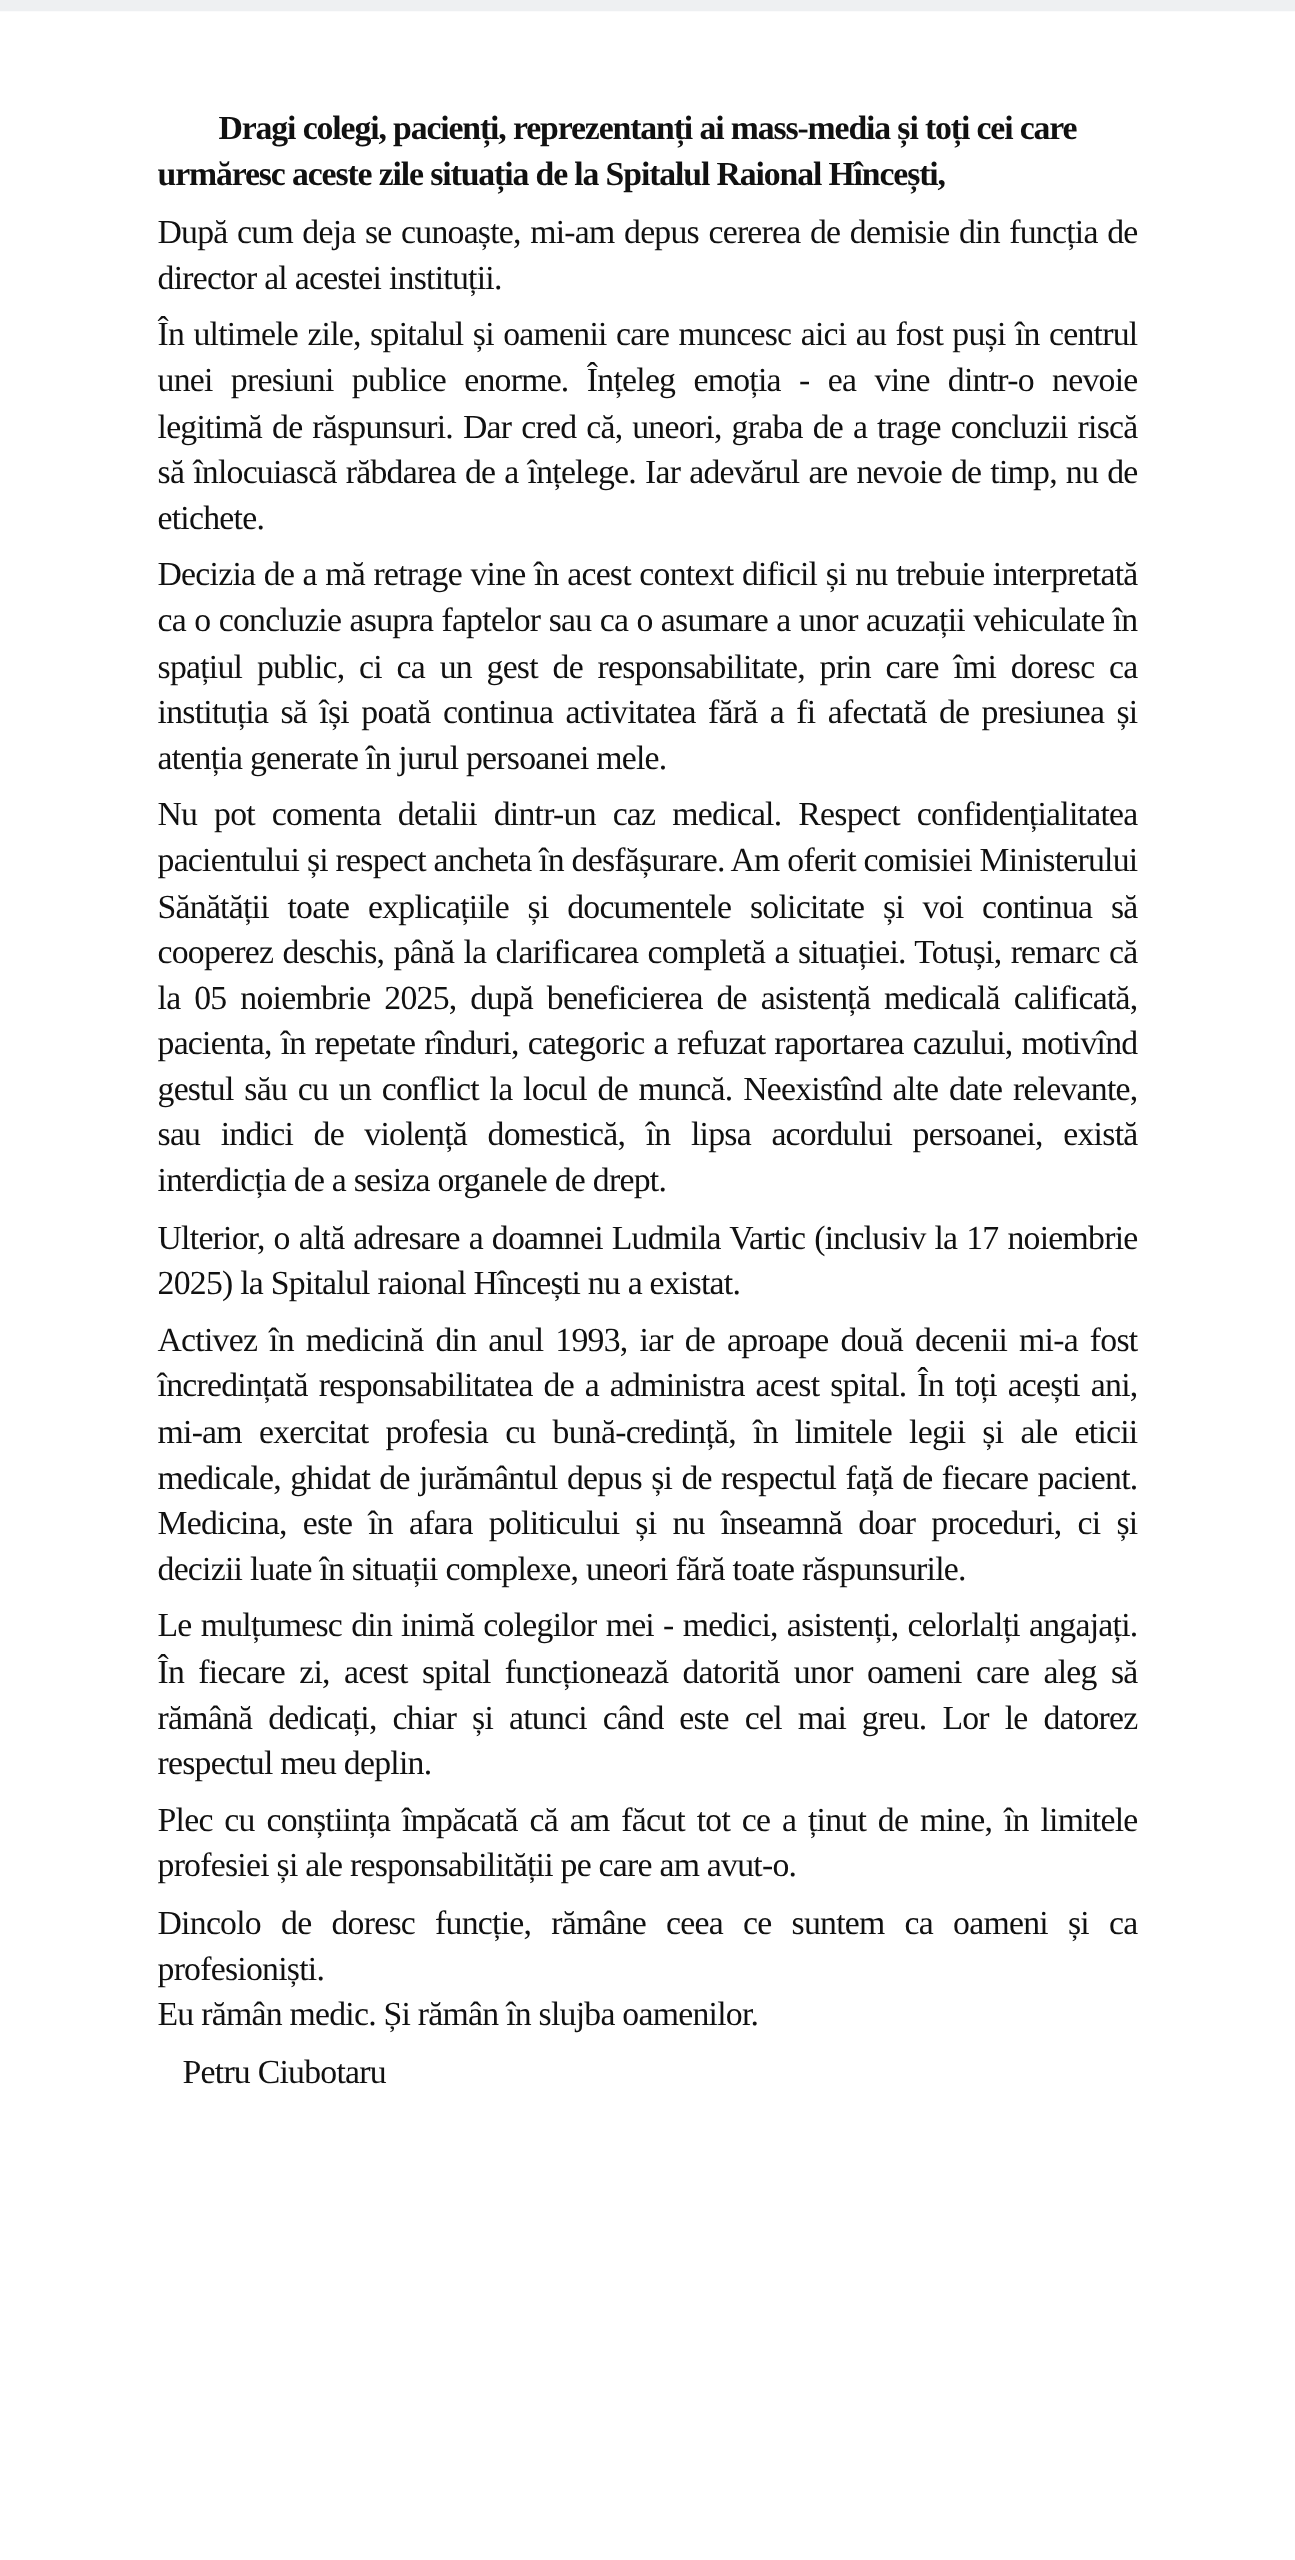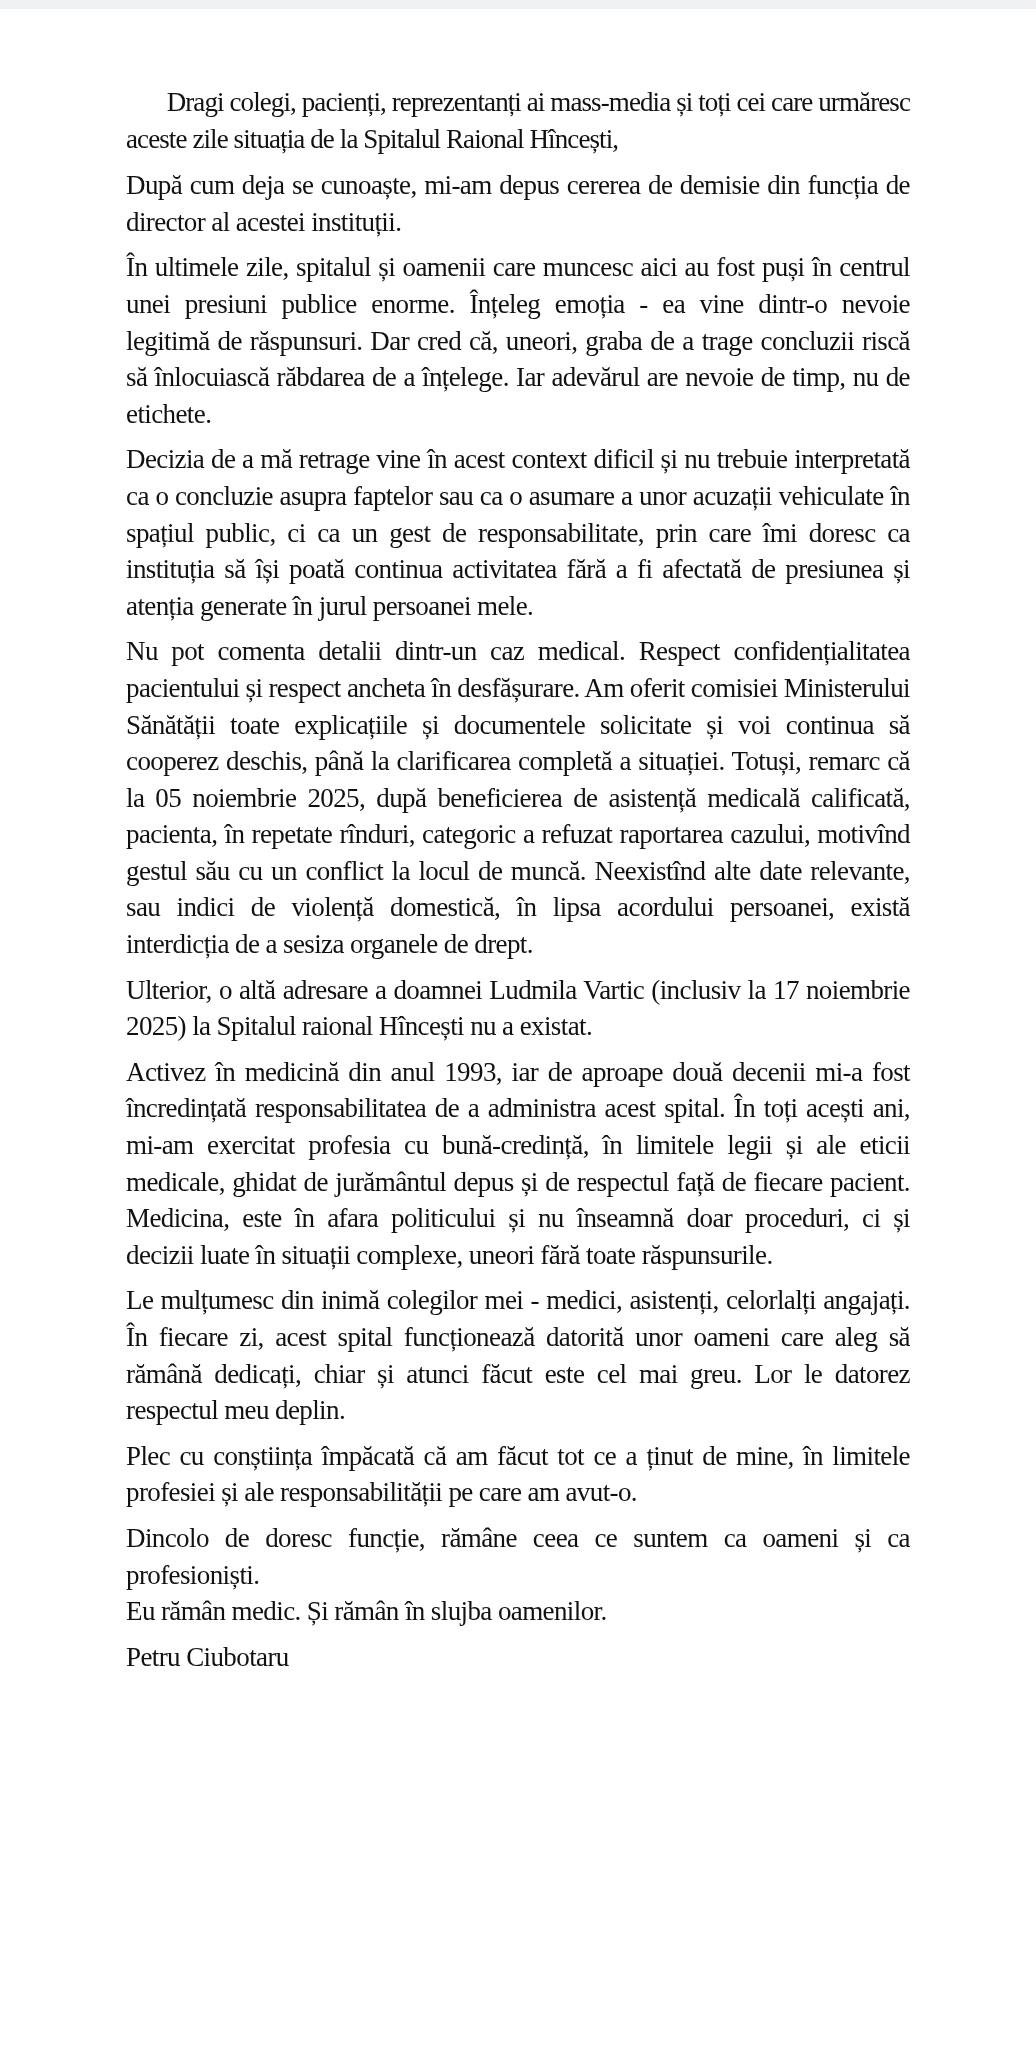--- a/index.html
+++ b/index.html
@@ -26,40 +26,40 @@
       line-height: 36.6px;
       letter-spacing: -0.6px;
       word-spacing: 0px;
     }
     .doc p {
       margin: 0 0 9px 0;
       text-align: justify;
       text-align-last: left;
     }
     .doc p.heading {
-      font-weight: normal;
-      text-align: right;
+      font-weight: bold;
+      text-align: center;
       letter-spacing: -0.9px;
       margin-bottom: 10px;
     }
     .doc p.tight { margin-bottom: 0; }
     .doc p.closing { text-align: right; }
-    .doc p.signature { text-align: left; margin-top: 6px; }
+    .doc p.signature { text-align: left; margin-top: 6px; margin-left: 20px; }
   </style>
 </head>
 <body>
 
 <div class="top-strip"></div>
 
 <div class="doc">
   <p class="heading">Dragi colegi, pacienți, reprezentanți ai mass-media și toți cei care urmăresc aceste zile situația de la Spitalul Raional Hîncești,</p>
   <p>După cum deja se cunoaște, mi-am depus cererea de demisie din funcția de director al acestei instituții.</p>
   <p>În ultimele zile, spitalul și oamenii care muncesc aici au fost puși în centrul unei presiuni publice enorme. Înțeleg emoția - ea vine dintr-o nevoie legitimă de răspunsuri. Dar cred că, uneori, graba de a trage concluzii riscă să înlocuiască răbdarea de a înțelege. Iar adevărul are nevoie de timp, nu de etichete.</p>
   <p>Decizia de a mă retrage vine în acest context dificil și nu trebuie interpretată ca o concluzie asupra faptelor sau ca o asumare a unor acuzații vehiculate în spațiul public, ci ca un gest de responsabilitate, prin care îmi doresc ca instituția să își poată continua activitatea fără a fi afectată de presiunea și atenția generate în jurul persoanei mele.</p>
   <p>Nu pot comenta detalii dintr-un caz medical. Respect confidențialitatea pacientului și respect ancheta în desfășurare. Am oferit comisiei Ministerului Sănătății toate explicațiile și documentele solicitate și voi continua să cooperez deschis, până la clarificarea completă a situației. Totuși, remarc că la 05 noiembrie 2025, după beneficierea de asistență medicală calificată, pacienta, în repetate rînduri, categoric a refuzat raportarea cazului, motivînd gestul său cu un conflict la locul de muncă. Neexistînd alte date relevante, sau indici de violență domestică, în lipsa acordului persoanei, există interdicția de a sesiza organele de drept.</p>
   <p>Ulterior, o altă adresare a doamnei Ludmila Vartic (inclusiv la 17 noiembrie 2025) la Spitalul raional Hîncești nu a existat.</p>
   <p>Activez în medicină din anul 1993, iar de aproape două decenii mi-a fost încredințată responsabilitatea de a administra acest spital. În toți acești ani, mi-am exercitat profesia cu bună-credință, în limitele legii și ale eticii medicale, ghidat de jurământul depus și de respectul față de fiecare pacient. Medicina, este în afara politicului și nu înseamnă doar proceduri, ci și decizii luate în situații complexe, uneori fără toate răspunsurile.</p>
-  <p>Le mulțumesc din inimă colegilor mei - medici, asistenți, celorlalți angajați. În fiecare zi, acest spital funcționează datorită unor oameni care aleg să rămână dedicați, chiar și atunci făcut este cel mai greu. Lor le datorez respectul meu deplin.</p>
+  <p>Le mulțumesc din inimă colegilor mei - medici, asistenți, celorlalți angajați. În fiecare zi, acest spital funcționează datorită unor oameni care aleg să rămână dedicați, chiar și atunci când este cel mai greu. Lor le datorez respectul meu deplin.</p>
   <p>Plec cu conștiința împăcată că am făcut tot ce a ținut de mine, în limitele profesiei și ale responsabilității pe care am avut-o.</p>
   <p class="tight">Dincolo de doresc funcție, rămâne ceea ce suntem ca oameni și ca profesioniști.</p>
   <p class="closing">Eu rămân medic. Și rămân în slujba oamenilor.</p>
   <p class="signature">Petru Ciubotaru</p>
 </div>
 
 </body></html>

